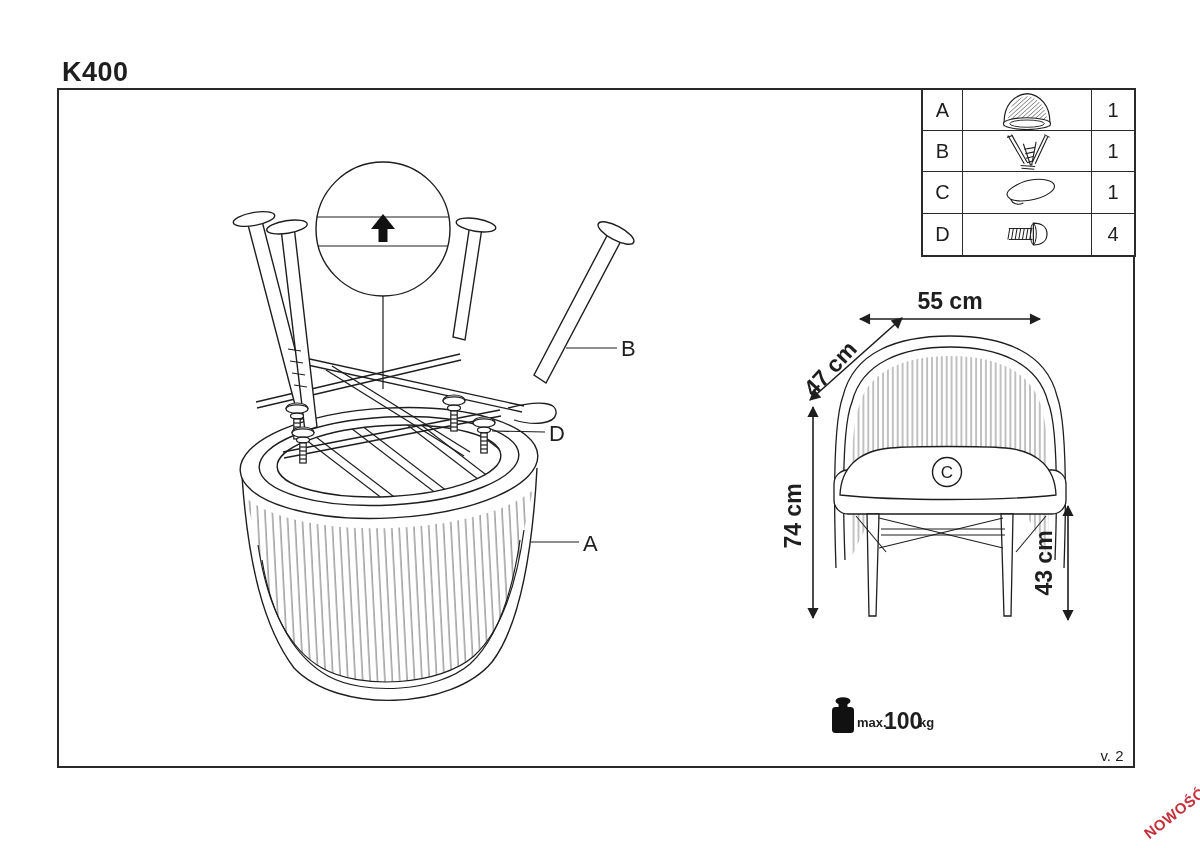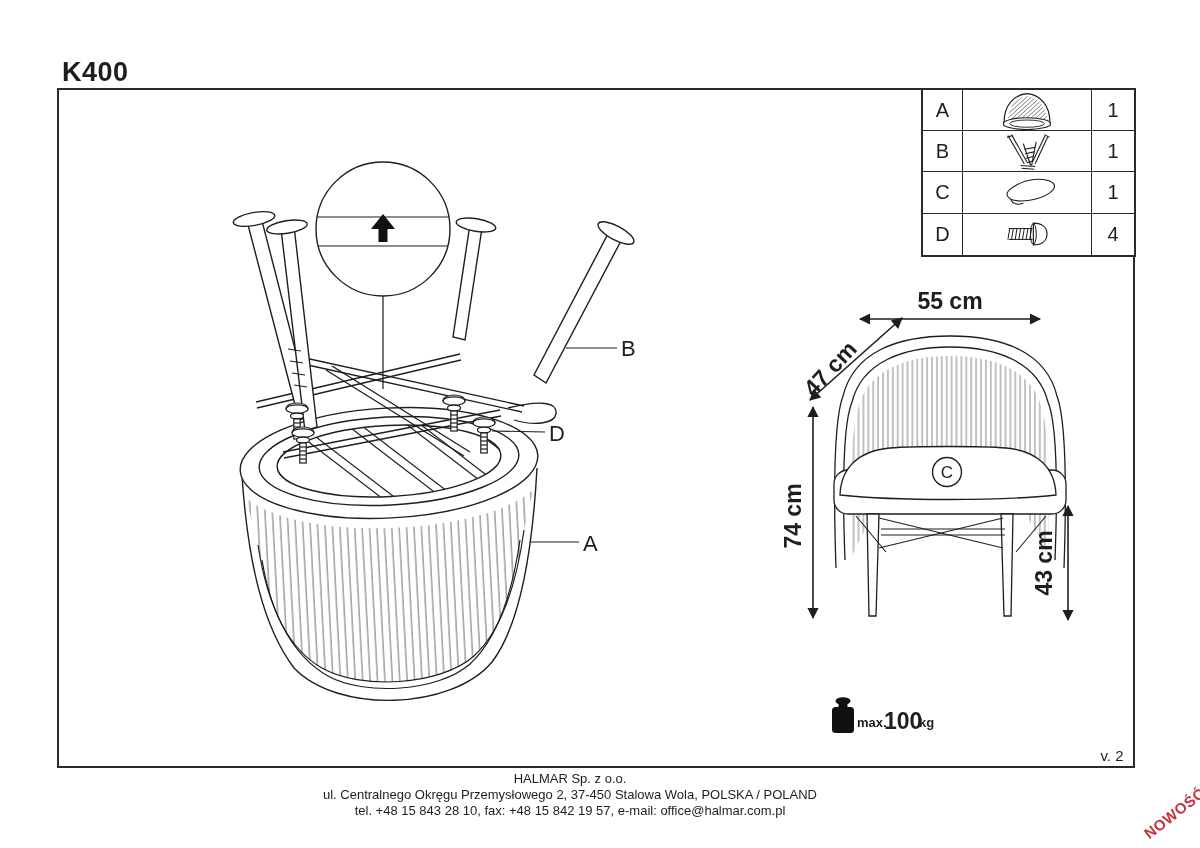--- a/index.html
+++ b/index.html
@@ -281,21 +281,16 @@
           <path d="M40,10 C50,10 55,15 55,22 C55,29 50,34 40,34 Z" fill="#fff" stroke-width="1.3"></path>
           <ellipse cx="40" cy="22" rx="3.2" ry="11.5"></ellipse>
         </g>
       </svg>
     </div>
     <div class="cell qty last-col last-row">4</div>
   </div>
 
   <div id="version" class="abs">v. 2</div>
 
-  <div id="footer" class="abs">
-    <div>HALMAR Sp. z o.o.</div>
-    <div>ul. Centralnego Okręgu Przemysłowego 2, 37-450 Stalowa Wola, POLSKA / POLAND</div>
-    <div>tel. +48 15 843 28 10, fax: +48 15 842 19 57, e-mail: office@halmar.com.pl</div>
-  </div>
 
   <div id="badge" class="abs" style="color: rgb(197, 48, 60);">NOWOŚĆ</div>
 
 </div>
 
 </body></html>

